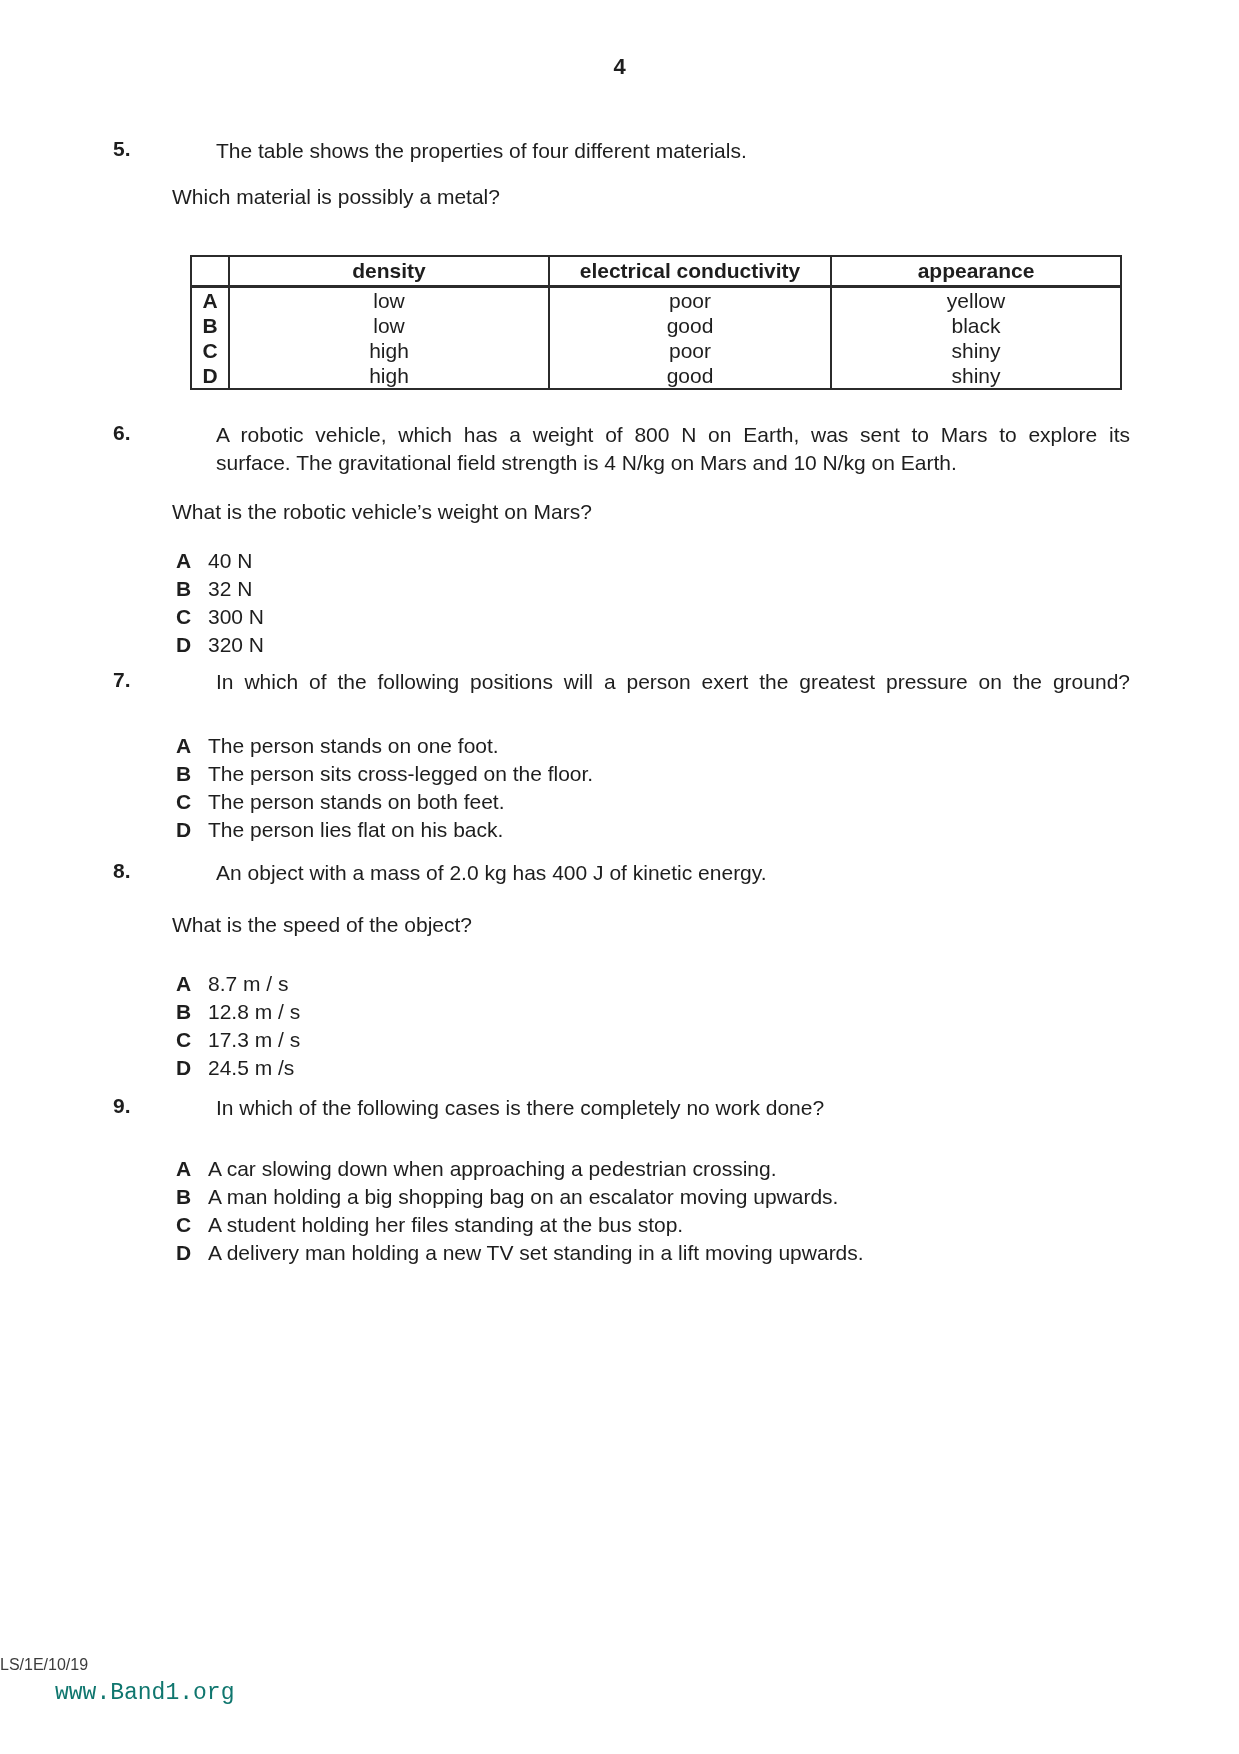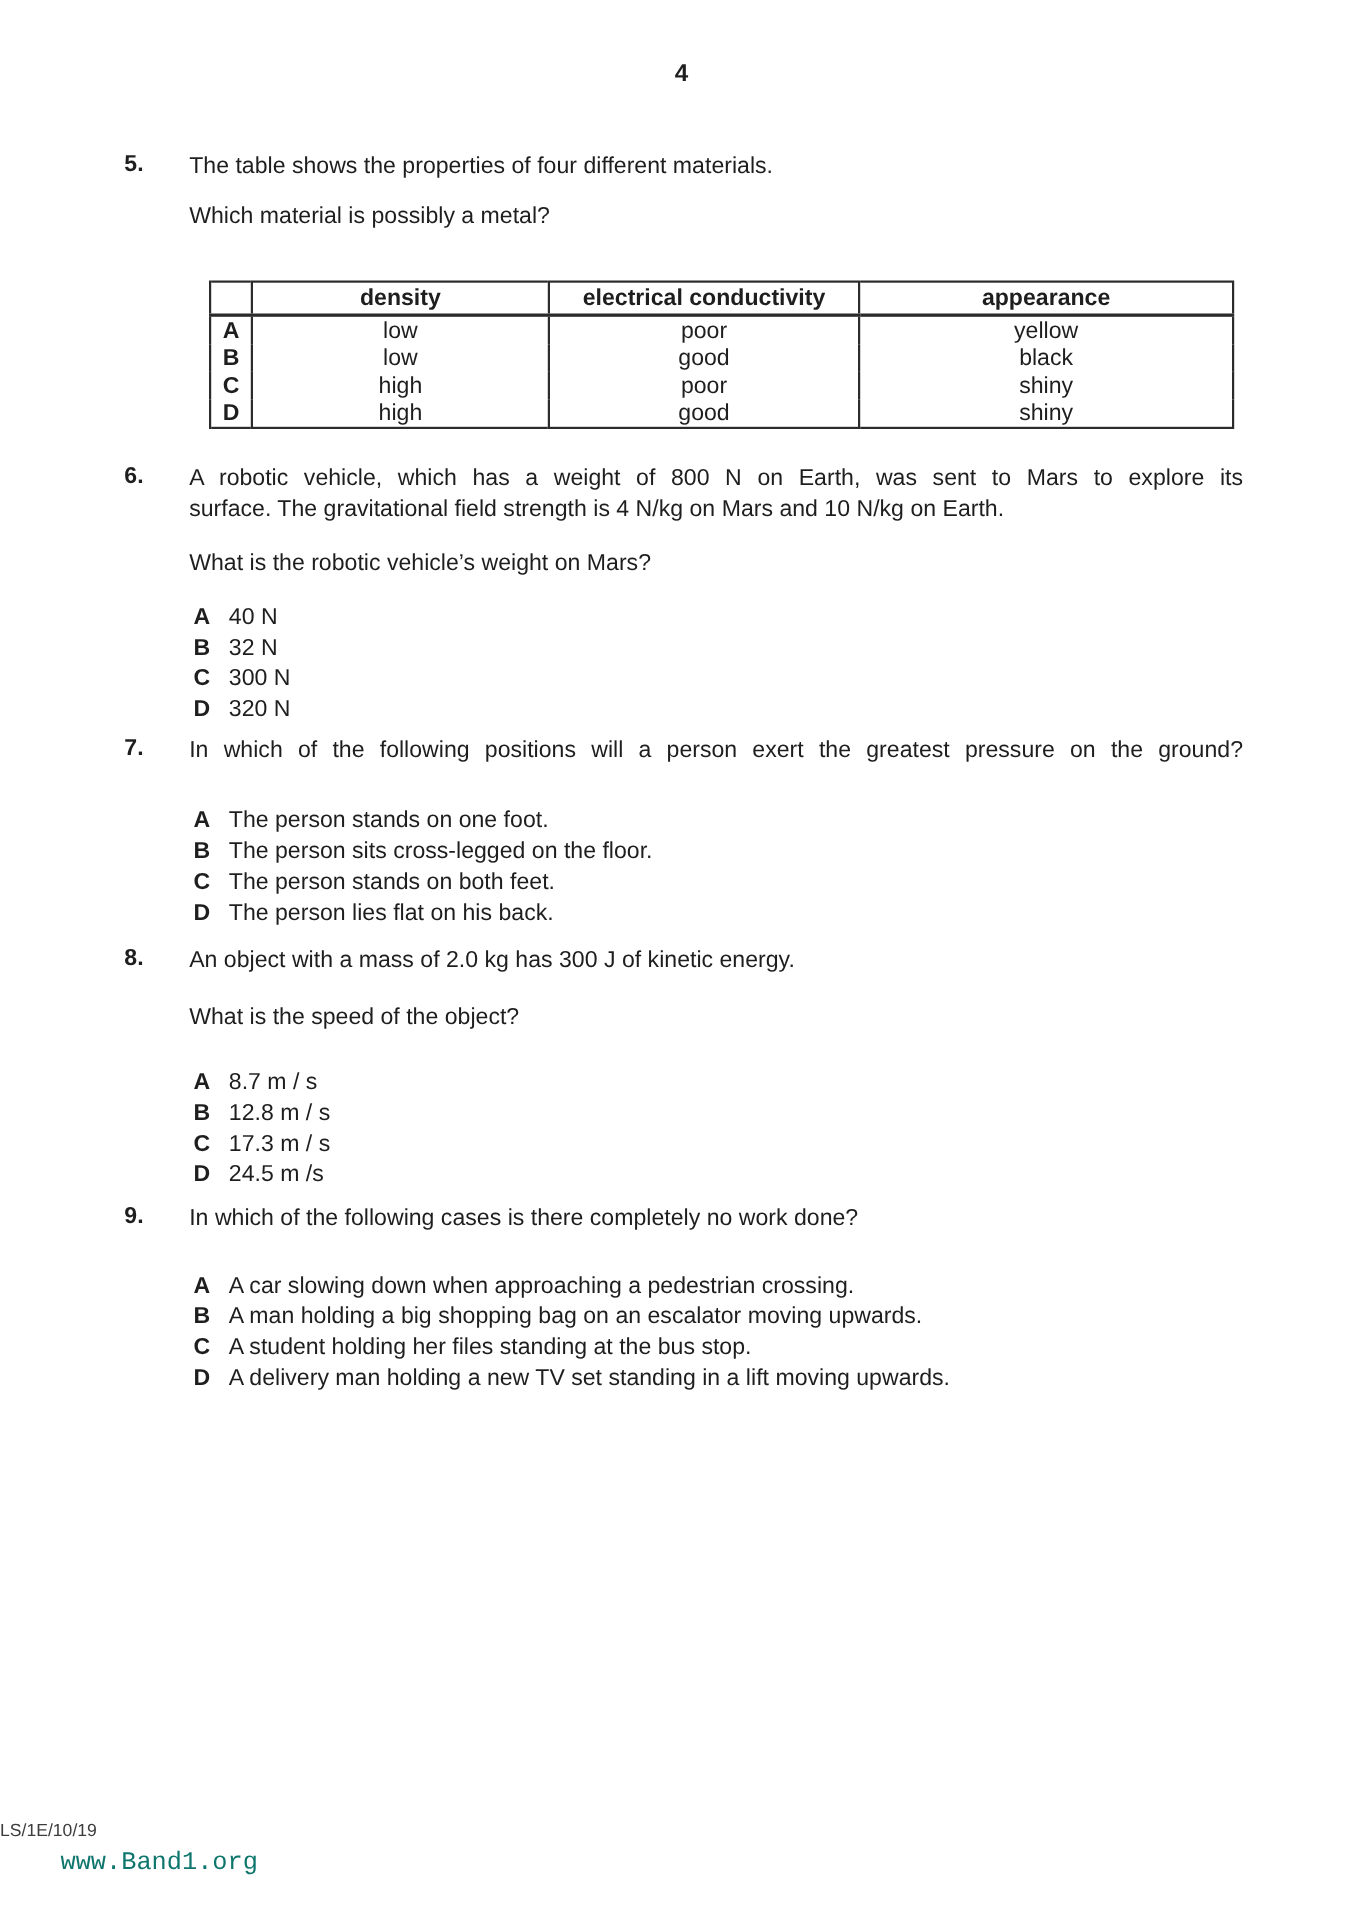--- a/index.html
+++ b/index.html
@@ -13,41 +13,41 @@
     font-size:21px;
     overflow:hidden;
   }
   .page-number {
     position:absolute; top:54px; left:0; width:100%;
     text-align:center; font-weight:bold; font-size:22px;
   }
   
   .qrow { position:absolute; left:113px; right:109px; display:flex; }
   .qnum { width:59px; font-weight:bold; flex:0 0 59px; }
-  .qbody { flex:1; }
+  .qbody { flex:1;margin-left:44px; }
   .qline { line-height:28px; }
   .stretch { text-align:justify; text-align-last:justify; }
   .pline { position:absolute; left:172px; right:109px; line-height:28px; }
   
   .options { position:absolute; left:176px; right:80px; }
   .opt { display:flex; line-height:28px; }
   .opt-letter { flex:0 0 32px; width:32px; font-weight:bold; }
   .opt-text { flex:1; }
   
   .tablewrap { position:absolute; left:190px; top:255px; width:932px; }
   table.props { border-collapse:collapse; width:100%; border:2px solid #2b2b2b; }
   .props th, .props td {
     border-left:2px solid #2b2b2b; border-right:2px solid #2b2b2b;
     padding:0; text-align:center; font-size:21px;
   }
   .props thead th { height:30px; border-bottom:3px solid #2b2b2b; font-weight:bold; }
   .props tbody td { height:25px; line-height:25px; }
   .props .letter { font-weight:bold; }
   .col-letter { width:38px; }
-  .col-density { width:270px; }
+  .col-density { width:320px; }
   .col-cond { width:282px; }
   
   .footer-code {
     position:absolute; top:1656px; left:0; width:100%;
     text-align:left; font-size:16px; color:#3c3c3c;
   }
   .watermark {
     position:absolute; left:55px; top:1680px;
     font-family:Liberation Mono, monospace;
     font-size:23px; color:#0f766e;
@@ -155,21 +155,21 @@
     </div>
     <div class="opt">
       <span class="opt-letter">D</span>
       <span class="opt-text">The person lies flat on his back.</span>
     </div>
   </div>
 
   <div class="qrow" style="top:859px">
     <div class="qnum">8.</div>
     <div class="qbody">
-      <div class="qline">An object with a mass of 2.0 kg has 300 J of kinetic energy.</div>
+      <div class="qline">An object with a mass of 2.0 kg has 400 J of kinetic energy.</div>
     </div>
   </div>
   <div class="pline" style="top:911px">What is the speed of the object?</div>
   <div class="options" style="top:970px">
     <div class="opt">
       <span class="opt-letter">A</span>
       <span class="opt-text">8.7 m / s</span>
     </div>
     <div class="opt">
       <span class="opt-letter">B</span>

